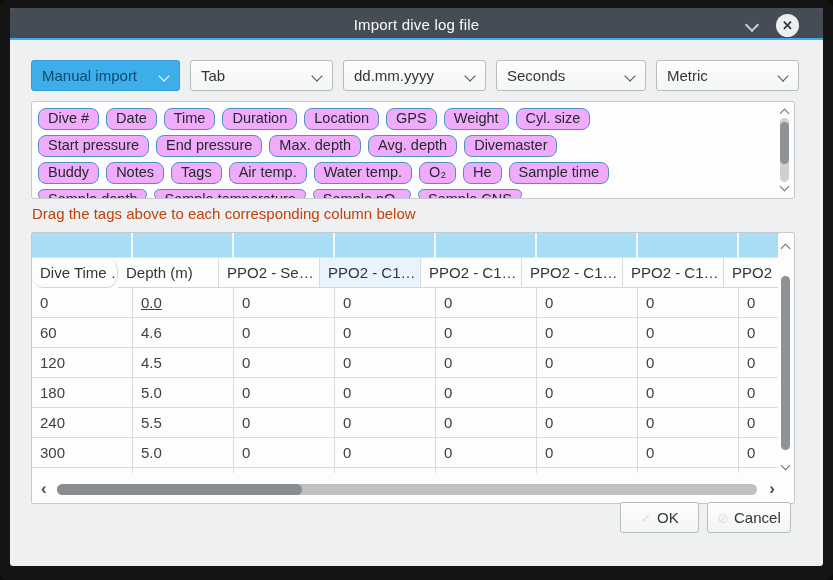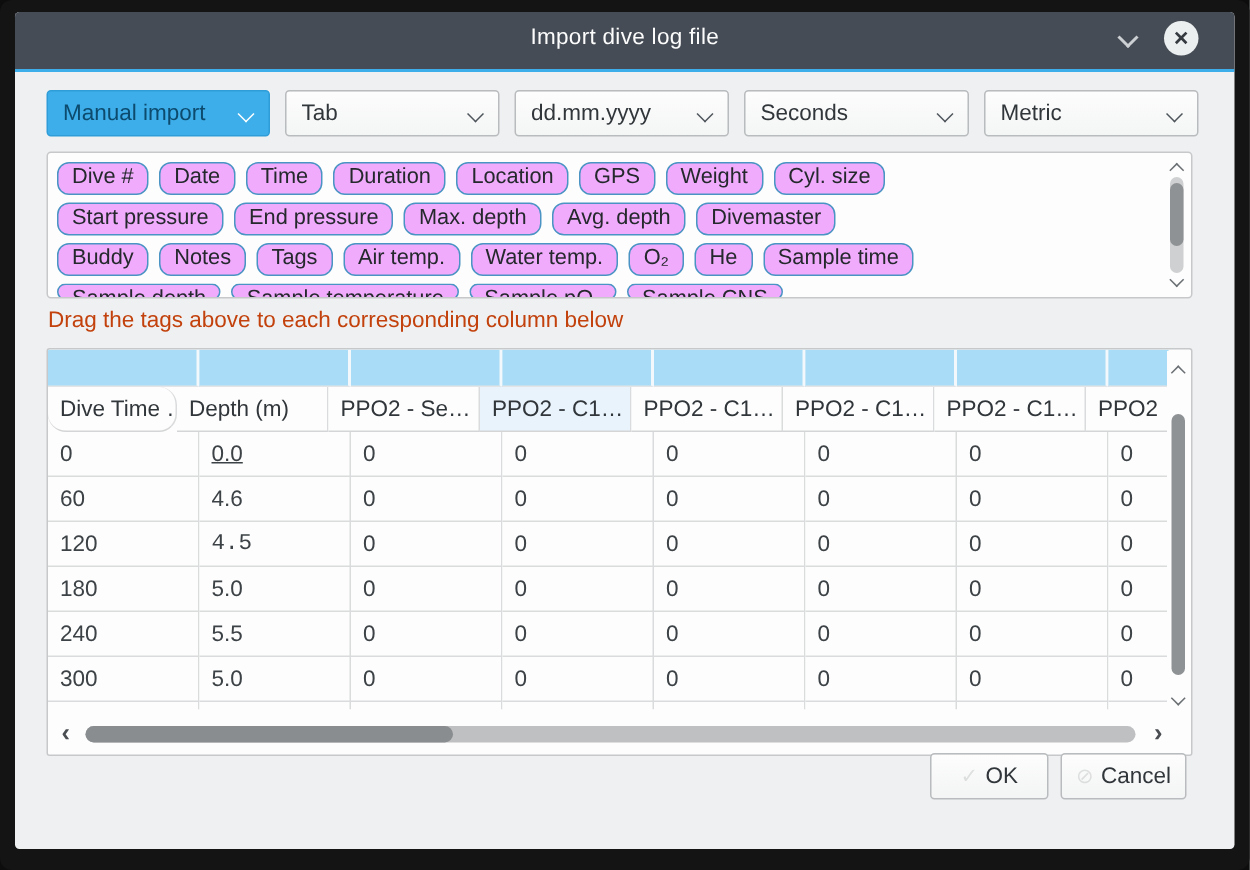--- a/index.html
+++ b/index.html
@@ -1,21 +1,21 @@
 <!DOCTYPE html>
 <html><head>
 <meta charset="utf-8">
 <style>
   * { margin:0; padding:0; box-sizing:border-box; }
   html,body { width:833px; height:580px; background:#0d0d0d; font-family:"Liberation Sans", sans-serif; }
   .frame { position:absolute; left:0; top:0; width:833px; height:580px; background:#141414; border-radius:8px; overflow:hidden; }
   .dialog { position:absolute; left:10px; top:8px; width:813px; height:558px; background:#eff0f1; border-radius:3px; overflow:hidden; }
 
   
-  .titlebar { position:absolute; left:0; top:0; width:100%; height:40px; background:#454c55; border-bottom:2px solid #3daee9; }
+  .titlebar { position:absolute; left:0; top:0; width:100%; height:32px; background:#454c55; border-bottom:2px solid #3daee9; }
   .title { position:absolute; left:0; right:0; top:8px; text-align:center; color:#fcfcfc; font-size:15px; letter-spacing:.2px; }
   .tb-chevron { position:absolute; right:66px; top:12px; width:10px; height:10px; }
   .tb-chevron::before { content:""; position:absolute; left:0; top:0; width:8px; height:8px; border-right:2px solid #ccd0d3; border-bottom:2px solid #ccd0d3; transform:rotate(45deg); }
   .tb-close { position:absolute; right:24px; top:6px; width:23px; height:23px; border-radius:50%; background:#eceff0; text-align:center; line-height:23px; font-size:13px; font-weight:bold; color:#343a40; cursor:pointer; }
 
   
   .dd-row { position:absolute; left:21px; top:52px; height:31px; display:flex; gap:10px; }
   .dropdown { position:relative; height:31px; background:linear-gradient(#fdfdfd,#f4f5f5); border:1px solid #b9bcbe; border-radius:3px; font-size:15px; color:#31363b; line-height:29px; padding-left:10px; cursor:pointer; }
   .dropdown .chev { position:absolute; right:11px; top:11px; width:8px; height:8px; border-right:1.6px solid #4e555b; border-bottom:1.6px solid #4e555b; transform:rotate(45deg); }
   .dropdown.accent { background:#3daee9; border-color:#2f9dd8; color:#0c4a6e; }
@@ -166,21 +166,21 @@
             <div class="tcell" style="width: 101px;">4.6</div>
             <div class="tcell" style="width: 101px;">0</div>
             <div class="tcell" style="width: 101px;">0</div>
             <div class="tcell" style="width: 101px;">0</div>
             <div class="tcell" style="width: 101px;">0</div>
             <div class="tcell" style="width: 101px;">0</div>
             <div class="tcell" style="width: 60px;">0</div>
           </div>
           <div class="trow datarow">
             <div class="tcell" style="width: 101px;">120</div>
-            <div class="tcell" style="width: 101px; font-family: Liberation Mono, monospace;">4.5</div>
+            <div class="tcell" style="width: 101px;">4.5</div>
             <div class="tcell" style="width: 101px;">0</div>
             <div class="tcell" style="width: 101px;">0</div>
             <div class="tcell" style="width: 101px;">0</div>
             <div class="tcell" style="width: 101px;">0</div>
             <div class="tcell" style="width: 101px;">0</div>
             <div class="tcell" style="width: 60px;">0</div>
           </div>
           <div class="trow datarow">
             <div class="tcell" style="width: 101px;">180</div>
             <div class="tcell" style="width: 101px;">5.0</div>

